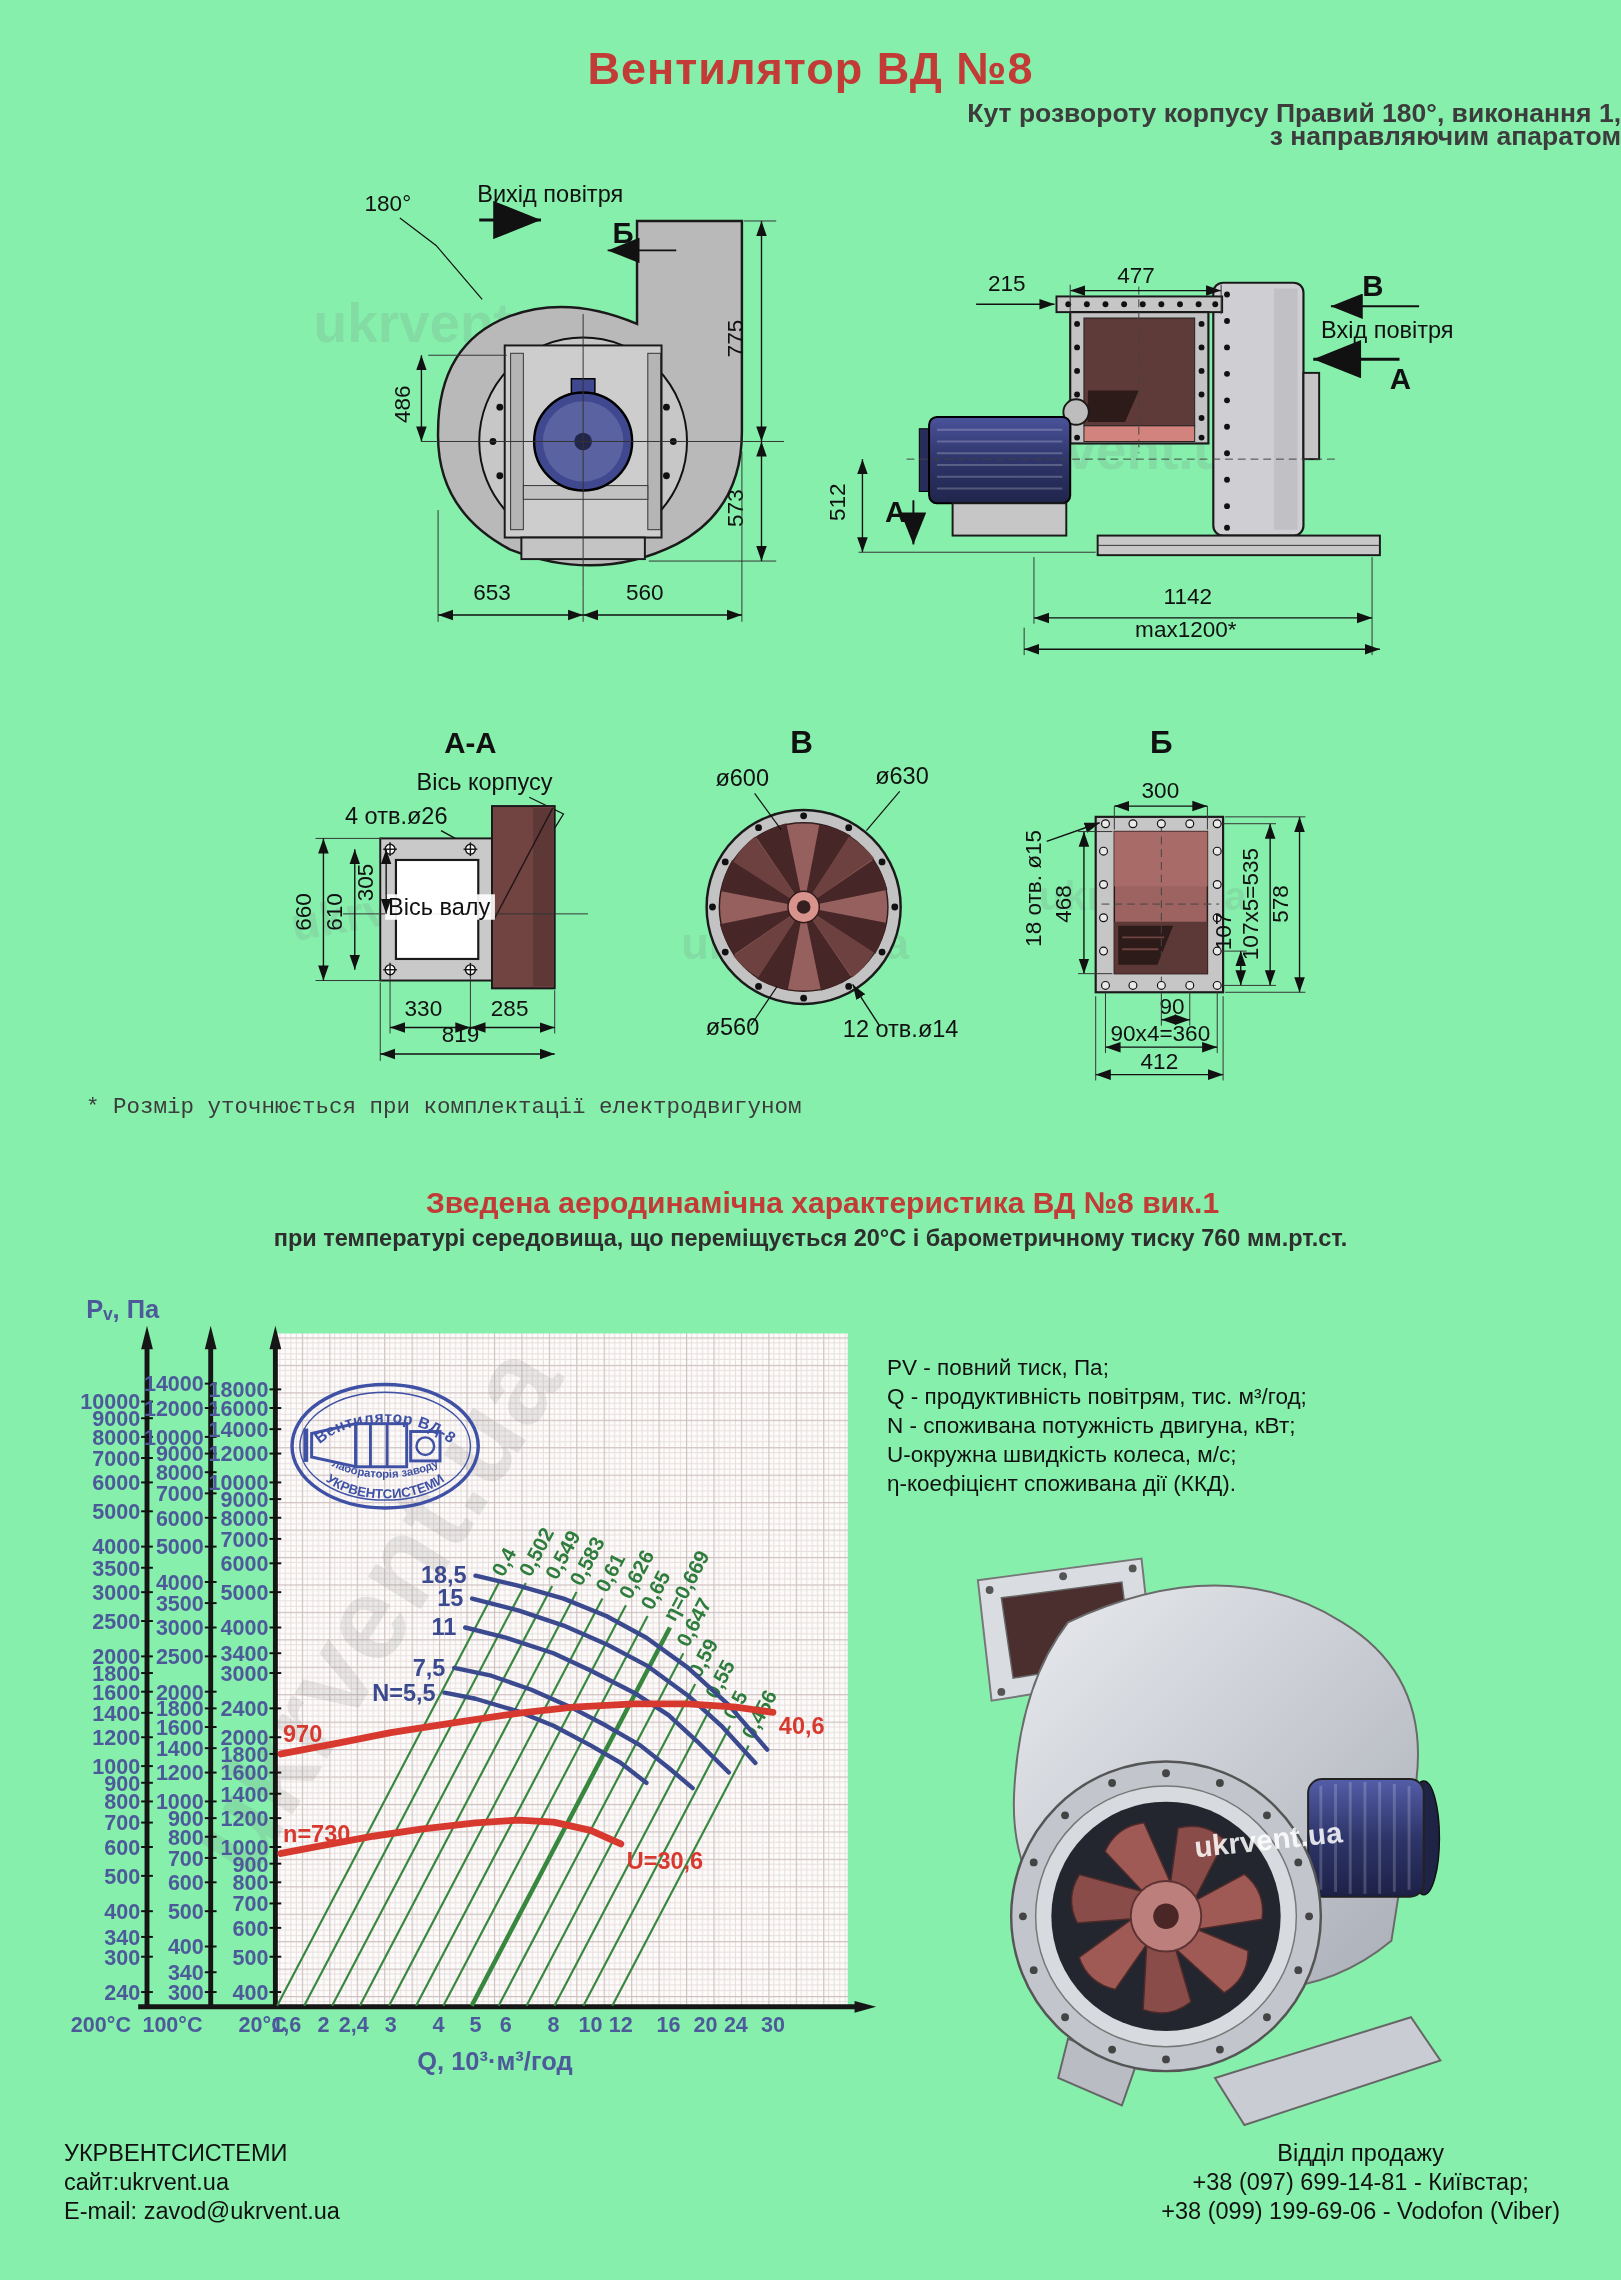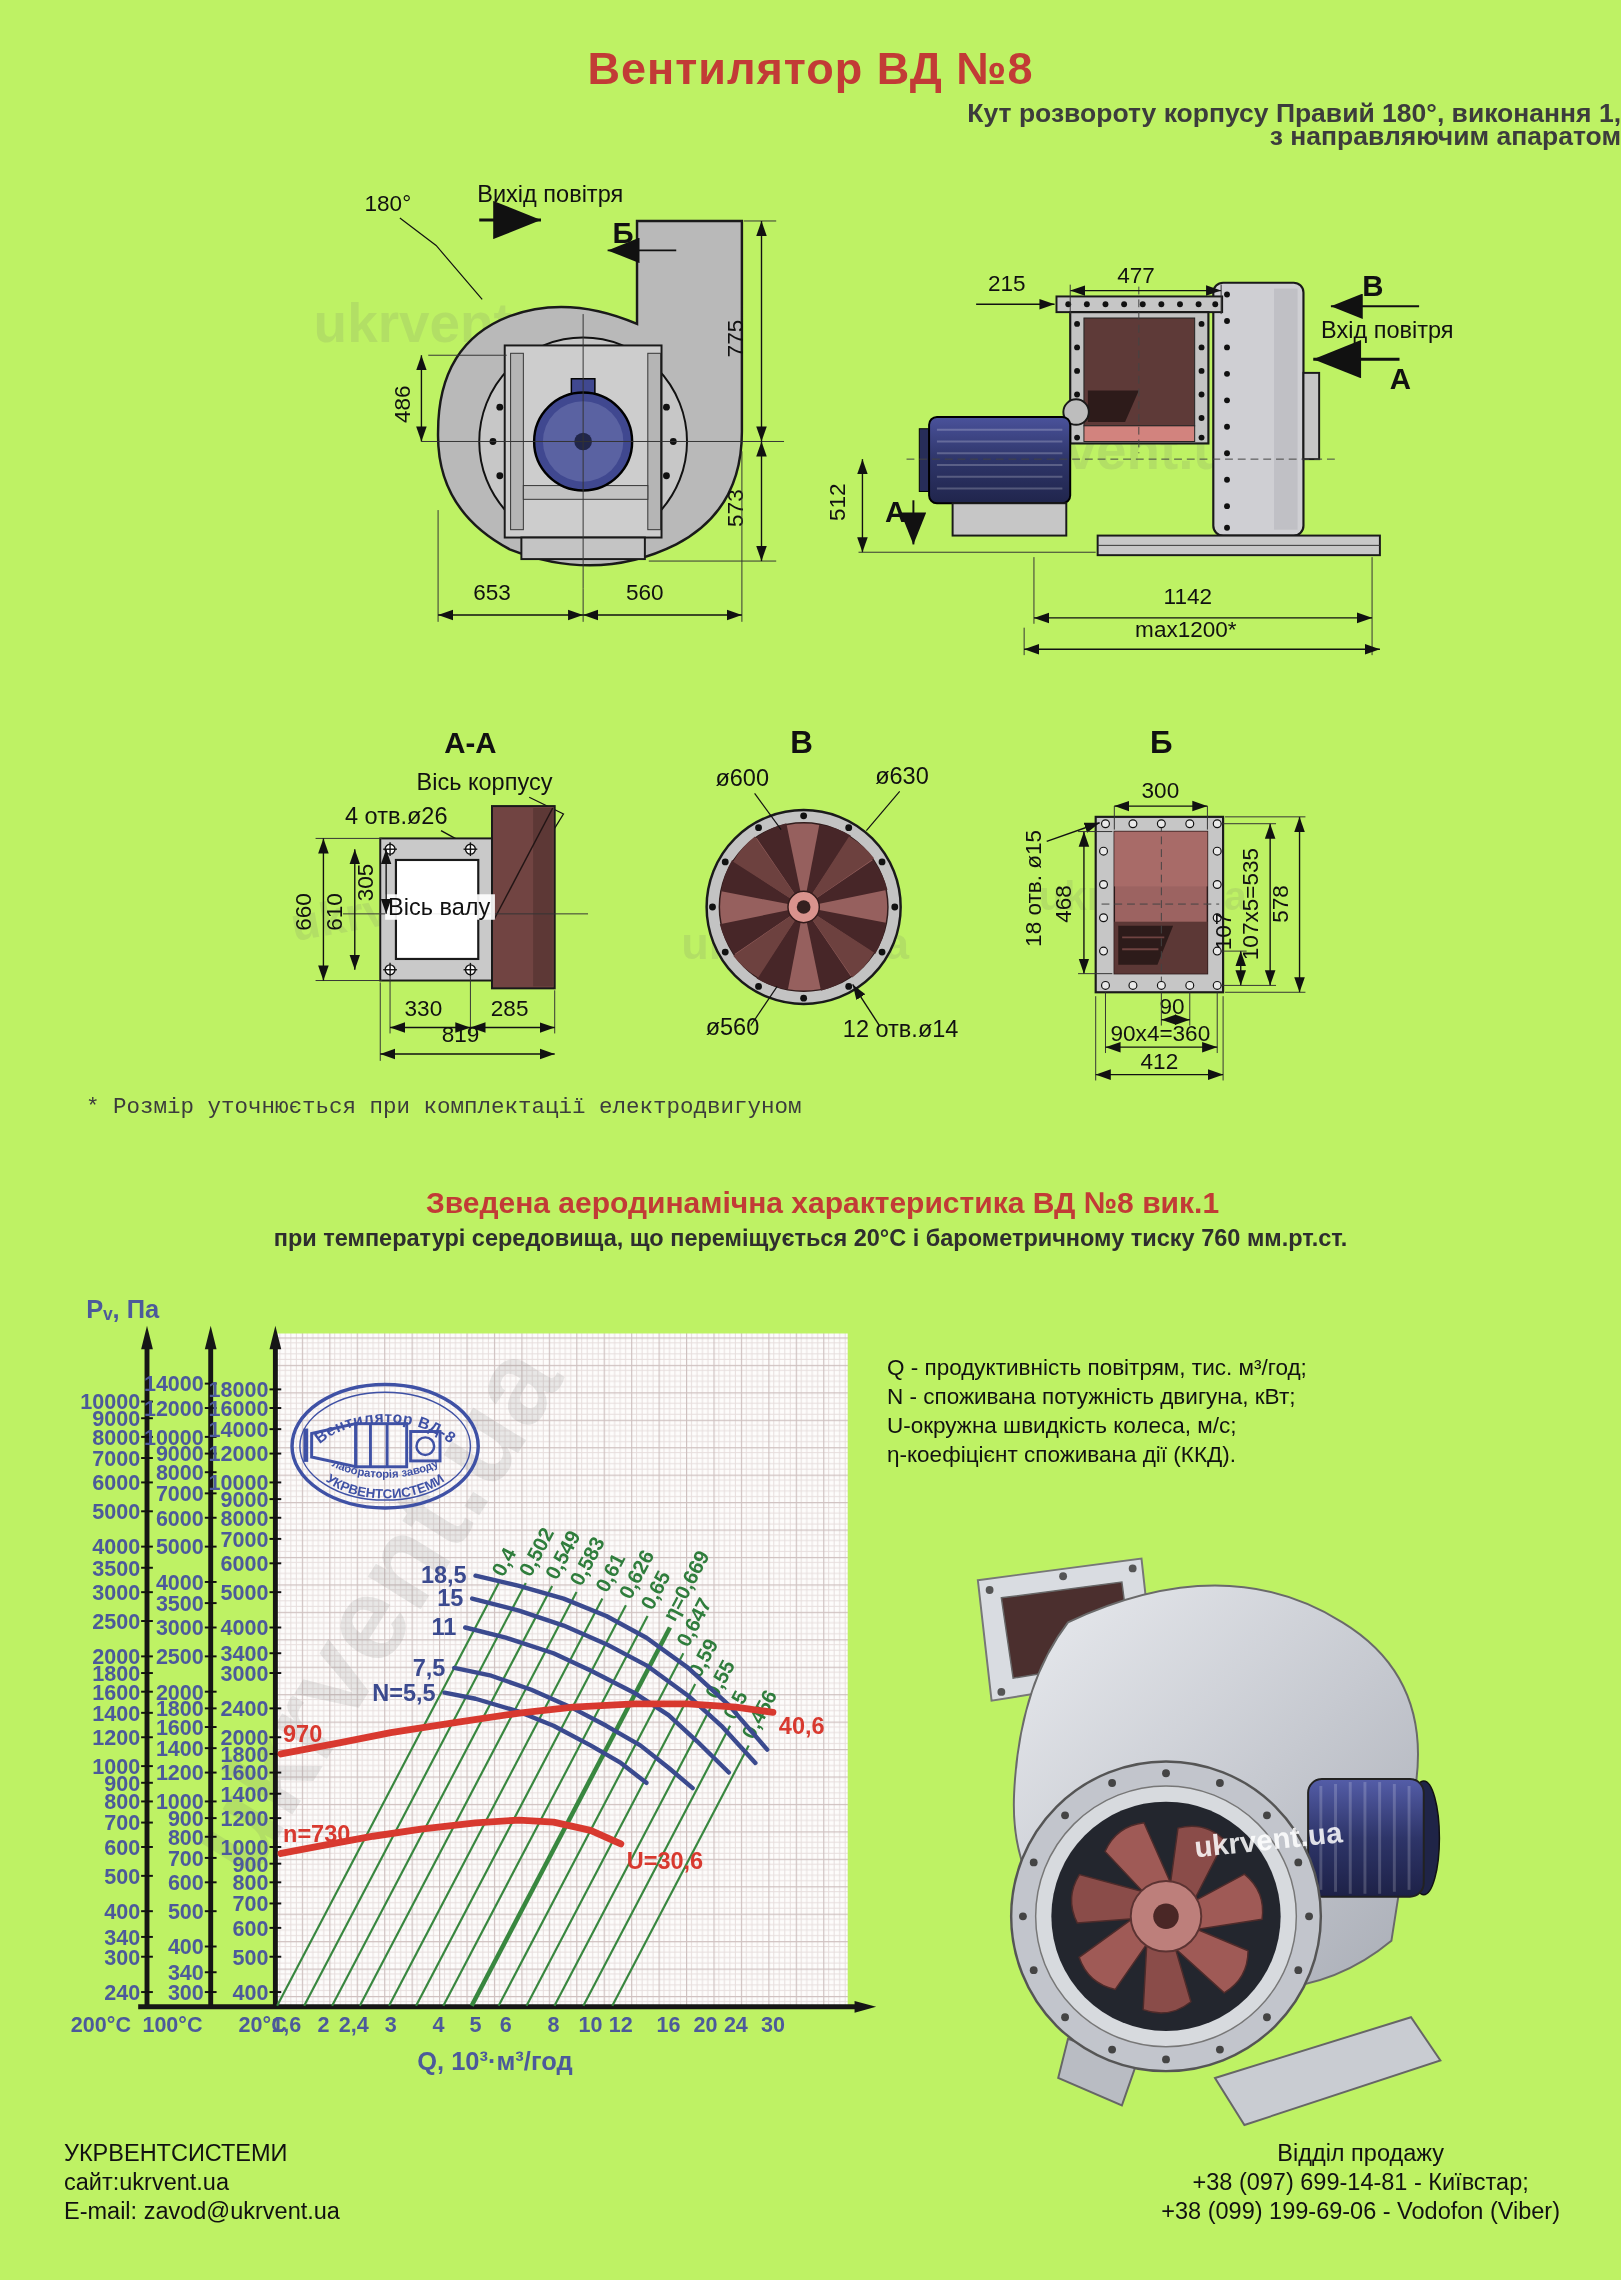--- a/index.html
+++ b/index.html
@@ -1,16 +1,16 @@
 <!DOCTYPE html>
 <html><head>
 <meta charset="utf-8">
 <style>
   html,body{margin:0;padding:0;background:#e8e8e8;font-family:"Liberation Sans",sans-serif;}
-  #page{position:relative;width:1621px;height:2281px;background:#bef264;margin:0 auto;overflow:hidden;}
+  #page{position:relative;width:1621px;height:2281px;background:#86efac;margin:0 auto;overflow:hidden;}
   .abs{position:absolute;}
   .title{left:0;top:43px;width:100%;text-align:center;font-size:45px;font-weight:bold;color:#c23b36;letter-spacing:1px;}
   .sub{left:0;width:100%;text-align:right;font-weight:bold;color:#3c3c3c;font-size:26.5px;}
   .s1{top:98px;} .s2{top:121px;}
   .footnote{left:86px;top:1094px;font-size:22.5px;color:#3c3c3c;font-family:Liberation Mono, monospace;}
   .aero-h{left:12px;top:1186px;width:100%;text-align:center;font-size:30px;font-weight:bold;color:#c23b36;}
   .aero-s{left:0;top:1225px;width:100%;text-align:center;font-size:23.5px;font-weight:bold;color:#2e2e2e;}
   .legend{left:887px;top:1353px;width:647px;font-size:22.5px;color:#111;line-height:29px;}
   .foot{font-size:23.5px;color:#111;line-height:29px;}
   .fl{left:64px;top:2139px;}
@@ -639,20 +639,21 @@
       <text x="444.6" y="454.5" class="pwt" text-anchor="end">N=5,5</text>
       <polyline points="286.8,509.0 346.1,497.7 398.7,487.2 467.4,476.6 529.6,467.3 584.8,461.2 647.0,457.9 702.2,457.9 750.9,461.2 788.7,466.6" class="sp"></polyline>
       <text x="288.8" y="497.0" class="spt">970</text>
       <text x="794.7" y="488.6" class="spt">40,6</text>
       <polyline points="286.8,610.6 330.0,602.4 380.8,593.0 429.6,585.7 485.2,579.3 529.6,576.5 564.8,578.6 602.6,587.1 633.5,600.8" class="sp"></polyline>
       <text x="288.8" y="598.6" class="spt">n=730</text>
       <text x="639.5" y="626.8" class="spt">U=30,6</text>
     </svg>
 
   <div class="abs legend">
+    <div>PV - повний тиск, Па;</div>
     <div>Q - продуктивність повітрям, тис. м³/год;</div>
     <div>N - споживана потужність двигуна, кВт;</div>
     <div>U-окружна швидкість колеса, м/с;</div>
     <div>η-коефіцієнт споживана дії (ККД).</div>
   </div>
 
   <svg class="abs" style="left:921px;top:1529px" width="588" height="608" viewBox="0 0 600 620">
     <defs>
       <linearGradient id="g3d" x1="0" y1="0" x2="1" y2="1">
         <stop offset="0" stop-color="#e9ebef"></stop>

